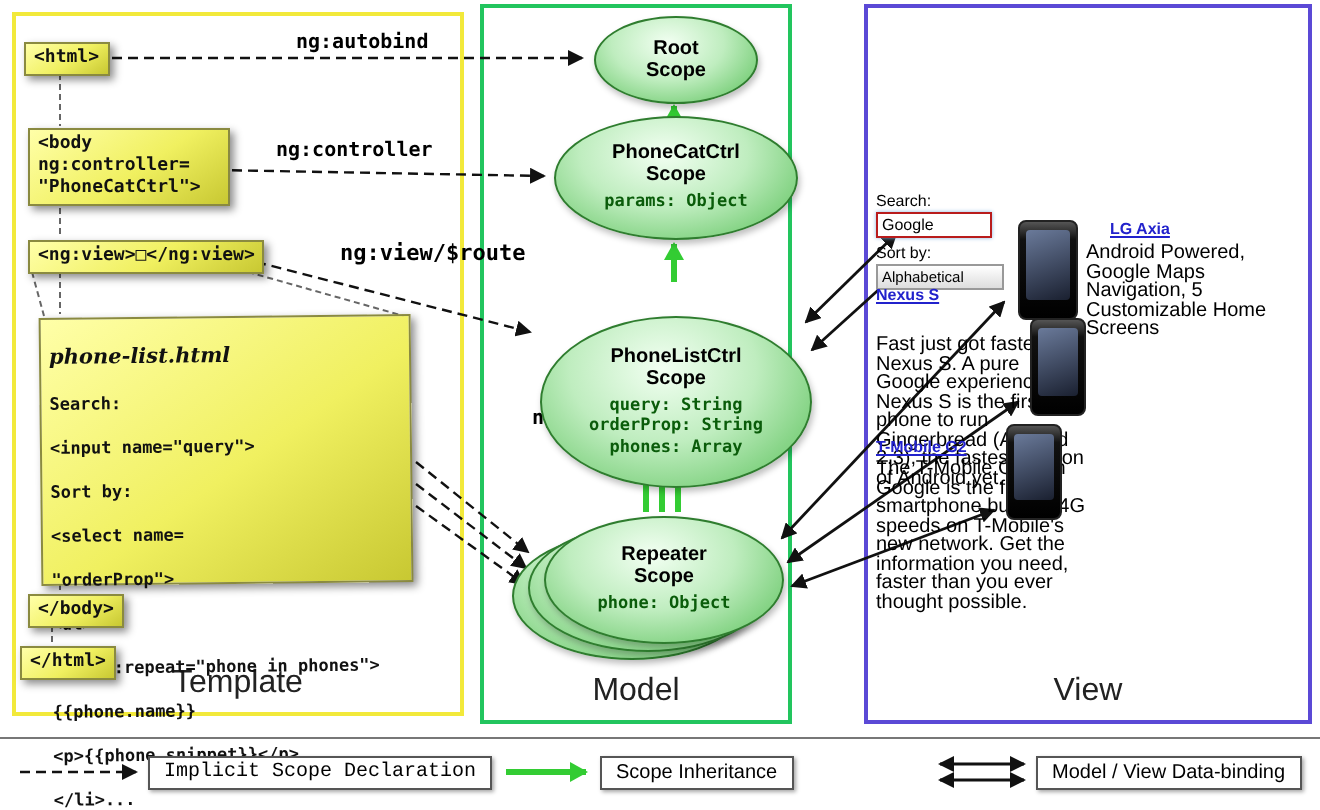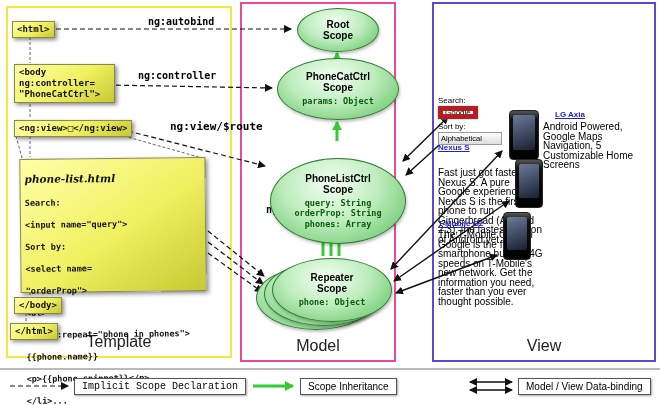--- a/index.html
+++ b/index.html
@@ -3,21 +3,21 @@
 <meta charset="utf-8">
 <style>
   html,body{margin:0;padding:0;background:#fff;}
   #stage{position:relative;width:660px;height:405px;background:#fff;overflow:hidden;
          font-family:"Liberation Sans",sans-serif;outline:1px solid #ccc;}
   svg.arrows{position:absolute;left:0;top:0;pointer-events:none;}
 
   
   .col{position:absolute;box-sizing:border-box;background:transparent;}
   #col-template{left:6px;top:6px;width:226px;height:352px;border:2px solid #f2e93a;}
-  #col-model{left:240px;top:2px;width:156px;height:360px;border:2px solid #ec4899;}
+  #col-model{left:240px;top:2px;width:156px;height:360px;border:2px solid #22c55e;}
   #col-view{left:432px;top:2px;width:224px;height:360px;border:2px solid #5b49d6;}
   .col-label{position:absolute;bottom:5px;left:0;width:100%;text-align:center;
              font-size:16px;color:#222;}
 
   
   .ybox{position:absolute;background:linear-gradient(145deg,#ffffa8 0%,#f0f060 55%,#c8c832 100%);
         border:1px solid #8a8a40;box-shadow:2px 2px 4px rgba(0,0,0,.45);
         font:bold 9px "DejaVu Sans Mono",monospace;line-height:11px;
         padding:2px 4px;color:#111;white-space:pre-line;}
   #note{left:20px;top:158px;width:186px;height:134px;box-sizing:border-box;
@@ -33,23 +33,23 @@
   .ellipse .etitle{font:bold 10px "Liberation Sans",sans-serif;line-height:11px;
                    color:#000;white-space:pre-line;}
   .ellipse .eprop{font:bold 8.5px "DejaVu Sans Mono",monospace;color:#0a5c0a;line-height:10.5px;}
   .ellipse .gap{height:3px;}
 
   
   .arrow-label{position:absolute;font:bold 10px "DejaVu Sans Mono",monospace;color:#000;}
 
   
   .mini-label{position:absolute;font-size:8px;color:#000;}
-  #search-input{position:absolute;left:438px;top:106px;width:40px;height:13px;
+  #search-input{position:absolute;left:438px;top:106px;width:58px;height:13px;
                 box-sizing:border-box;font:8px "Liberation Sans",sans-serif;
-                border:5px solid #b91c1c;box-shadow:0 0 2px #8ab6e0;padding:0 2px;}
+                border:1px solid #b91c1c;box-shadow:0 0 2px #8ab6e0;padding:0 2px;}
   .mini-select{position:absolute;left:438px;top:132px;width:64px;height:13px;
                box-sizing:border-box;border:1px solid #999;background:linear-gradient(#fff,#ddd);
                display:flex;align-items:center;justify-content:space-between;
                font-size:7.5px;padding-left:2px;cursor:default;gap:44px;}
   .sel-btn{width:10px;height:11px;background:#6fa8e8;color:#fff;font-size:7px;
            display:flex;align-items:center;justify-content:center;}
   .phone-img{position:absolute;background:linear-gradient(180deg,#555,#111 18%,#000);
              border:1px solid #222;border-radius:4px;}
   .phone-screen{position:absolute;left:3px;right:3px;top:4px;bottom:9px;border-radius:2px;
                 background:linear-gradient(160deg,#6a7a9a,#1a2030);}

